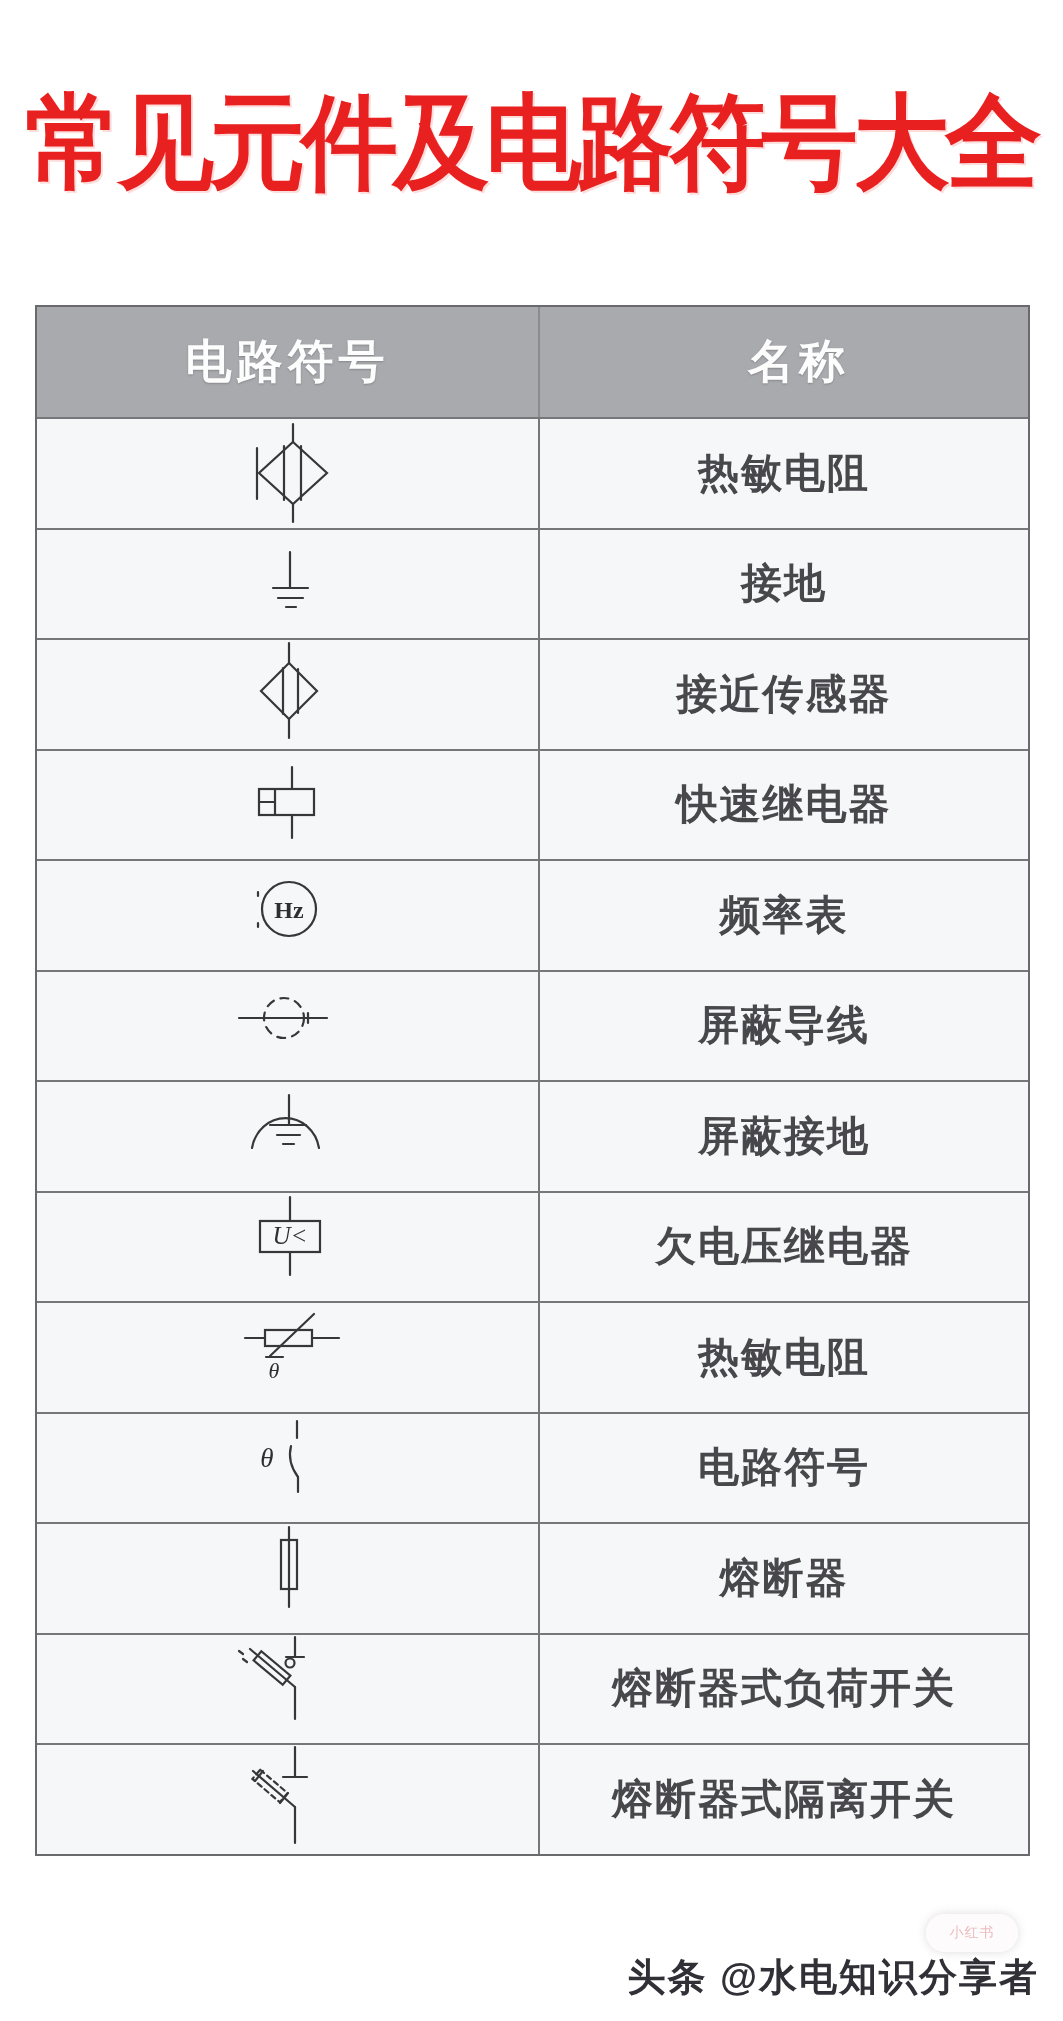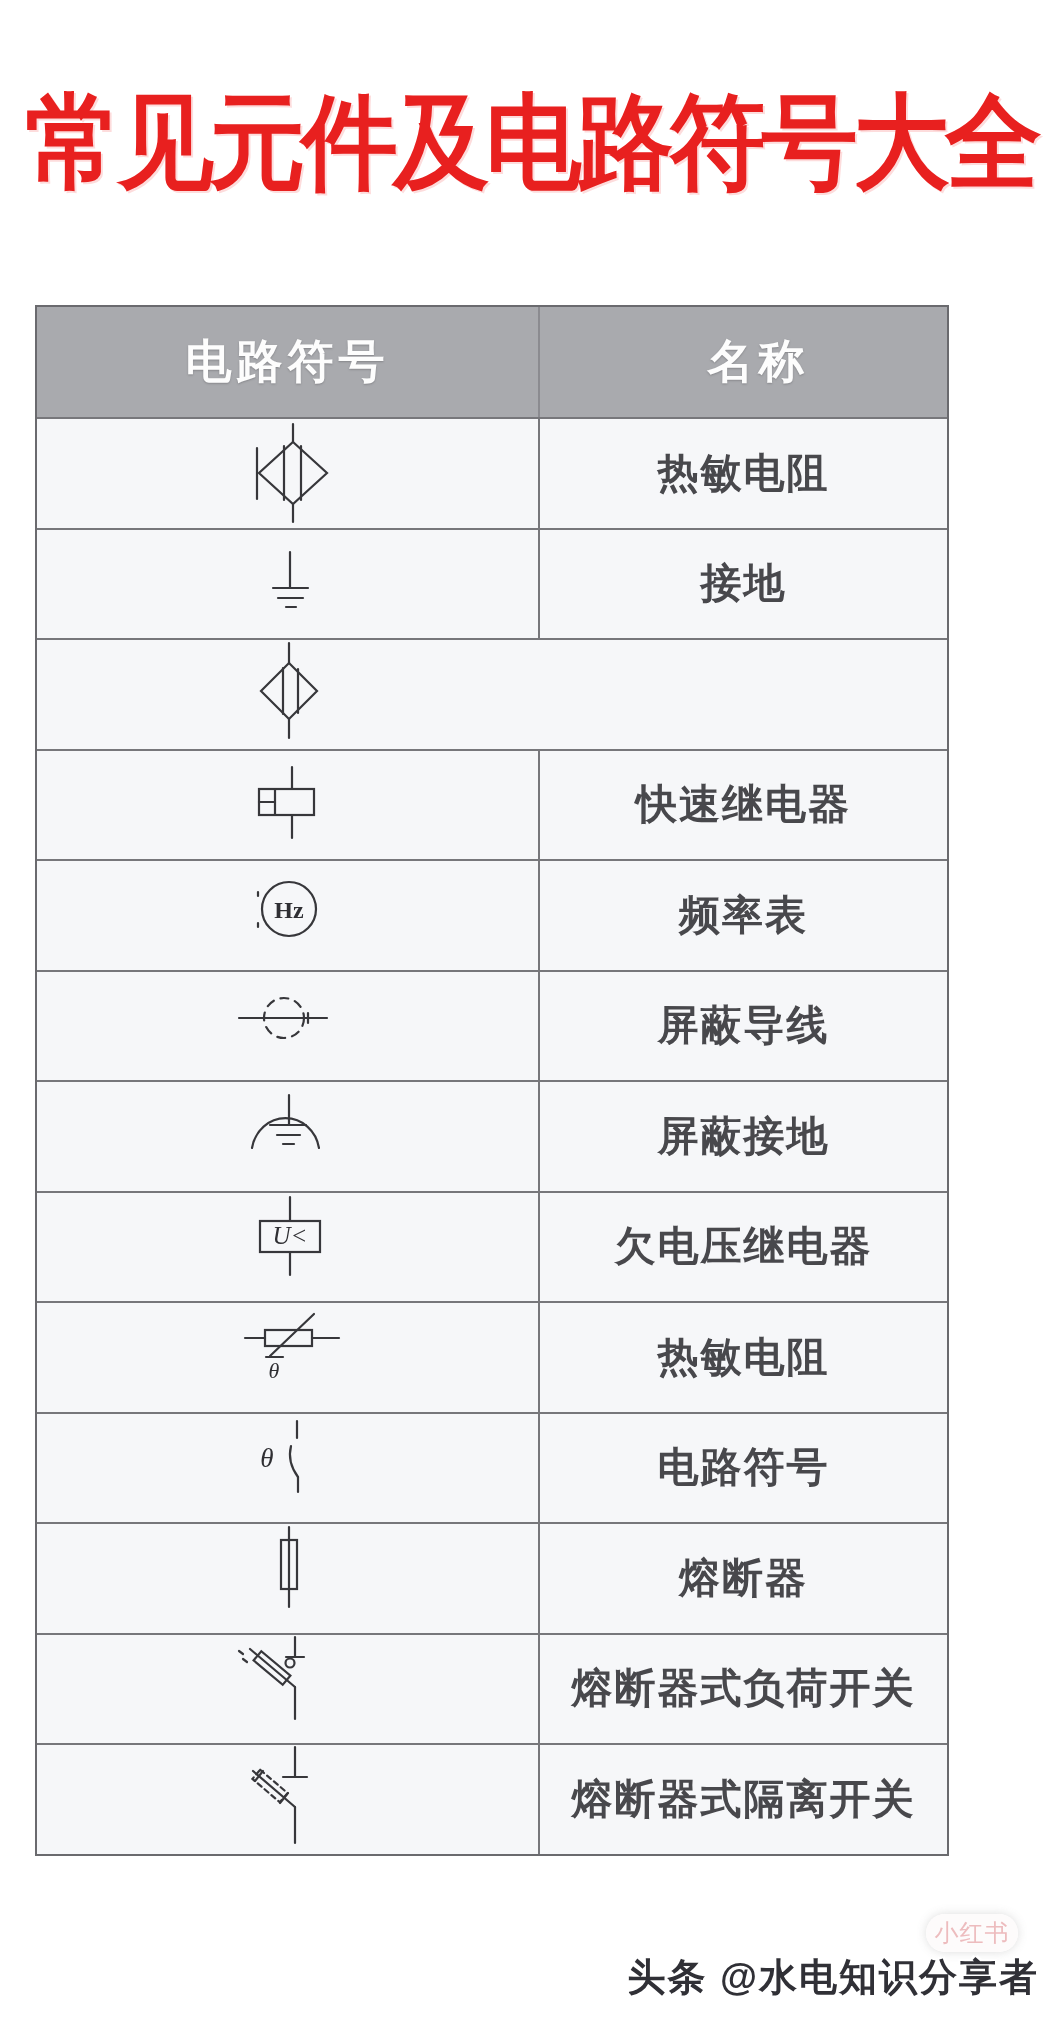--- a/index.html
+++ b/index.html
@@ -8,21 +8,21 @@
     font-family:"Liberation Sans","DejaVu Sans",sans-serif;overflow:hidden;
   }
   .title{
     position:absolute;left:0;top:62px;width:1063px;height:160px;
     line-height:160px;text-align:center;margin:0;
     font-size:96px;font-weight:900;letter-spacing:-4px;color:#e8201f;
     text-shadow:2px 2px 0 #f4504f33;
     transform:scaleY(1.08);
   }
   .table{
-    position:absolute;left:35px;top:305px;width:914px;
+    position:absolute;left:35px;top:305px;width:995px;
     border:2px solid #6a6a6e;box-sizing:border-box;background:#f6f7f9;
   }
   .thead{display:flex;height:110px;background:#a9aaae;}
   .th{
     display:flex;align-items:center;justify-content:center;
     color:#fdfdfd;font-size:46px;font-weight:700;letter-spacing:5px;
     text-shadow:0 1px 2px rgba(90,90,95,.45);
   }
   .th-sym{width:501px;box-sizing:border-box;}
   .th-name{flex:1;border-left:2px solid #8b8b90;box-sizing:border-box;padding-left:30px;}
@@ -40,21 +40,21 @@
   .sym svg circle,.sym svg path{
     stroke:#37373b;stroke-width:2.2;fill:none;stroke-linecap:round;
   }
   .sym svg text{stroke:none;fill:#2f2f33;}
   .t-serif{font-family:"Liberation Serif","DejaVu Serif",serif;}
   .watermark{
     position:absolute;left:926px;top:1914px;width:92px;height:38px;
     border-radius:19px;background:rgba(253,251,251,.95);
     box-shadow:0 0 10px rgba(120,120,120,.25);
     display:flex;align-items:center;justify-content:center;
-    font-size:24px;color:#edbcbe;letter-spacing:1px;
+    font-size:14px;color:#edbcbe;letter-spacing:1px;
   }
   .attribution{
     position:absolute;right:24px;top:1952px;
     font-size:38px;font-weight:700;color:#303036;letter-spacing:2px;
     text-shadow:-2px -2px 0 #ffffff,2px -2px 0 #ffffff,-2px 2px 0 #ffffff,2px 2px 0 #ffffff;
   }
 </style>
 </head>
 <body>
 
@@ -96,20 +96,21 @@
   <div class="row">
     <div class="cell sym">
       <svg viewBox="0 0 501 108">
         <line x1="252" y1="3" x2="252" y2="23"></line>
         <polygon points="252,23 280,51 252,79 224,51"></polygon>
         <line x1="246" y1="28" x2="246" y2="74"></line>
         <line x1="261" y1="29" x2="261" y2="73"></line>
         <line x1="252" y1="79" x2="252" y2="98"></line>
       </svg>
     </div>
+    <div class="cell name">接近传感器</div>
   </div>
 
 
   <div class="row">
     <div class="cell sym">
       <svg viewBox="0 0 501 108">
         <rect x="222" y="38" width="55" height="26"></rect>
         <line x1="238" y1="38" x2="238" y2="64"></line>
         <line x1="222" y1="51" x2="238" y2="51"></line>
         <line x1="255" y1="16" x2="255" y2="38"></line>

